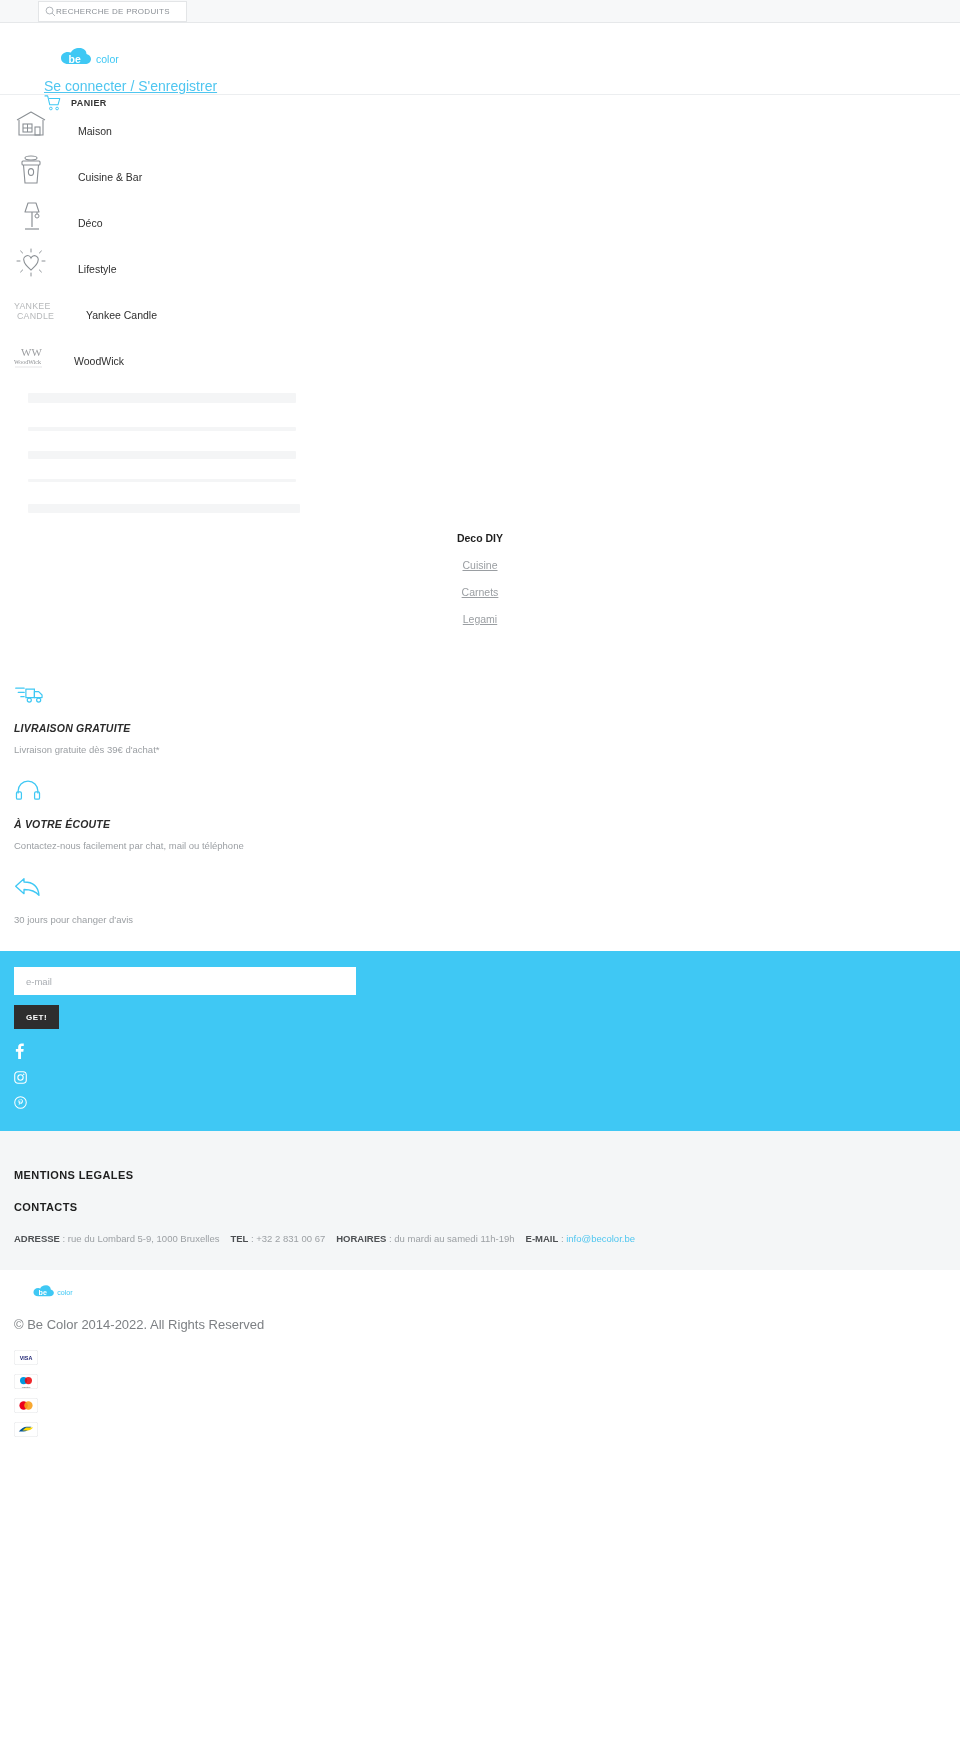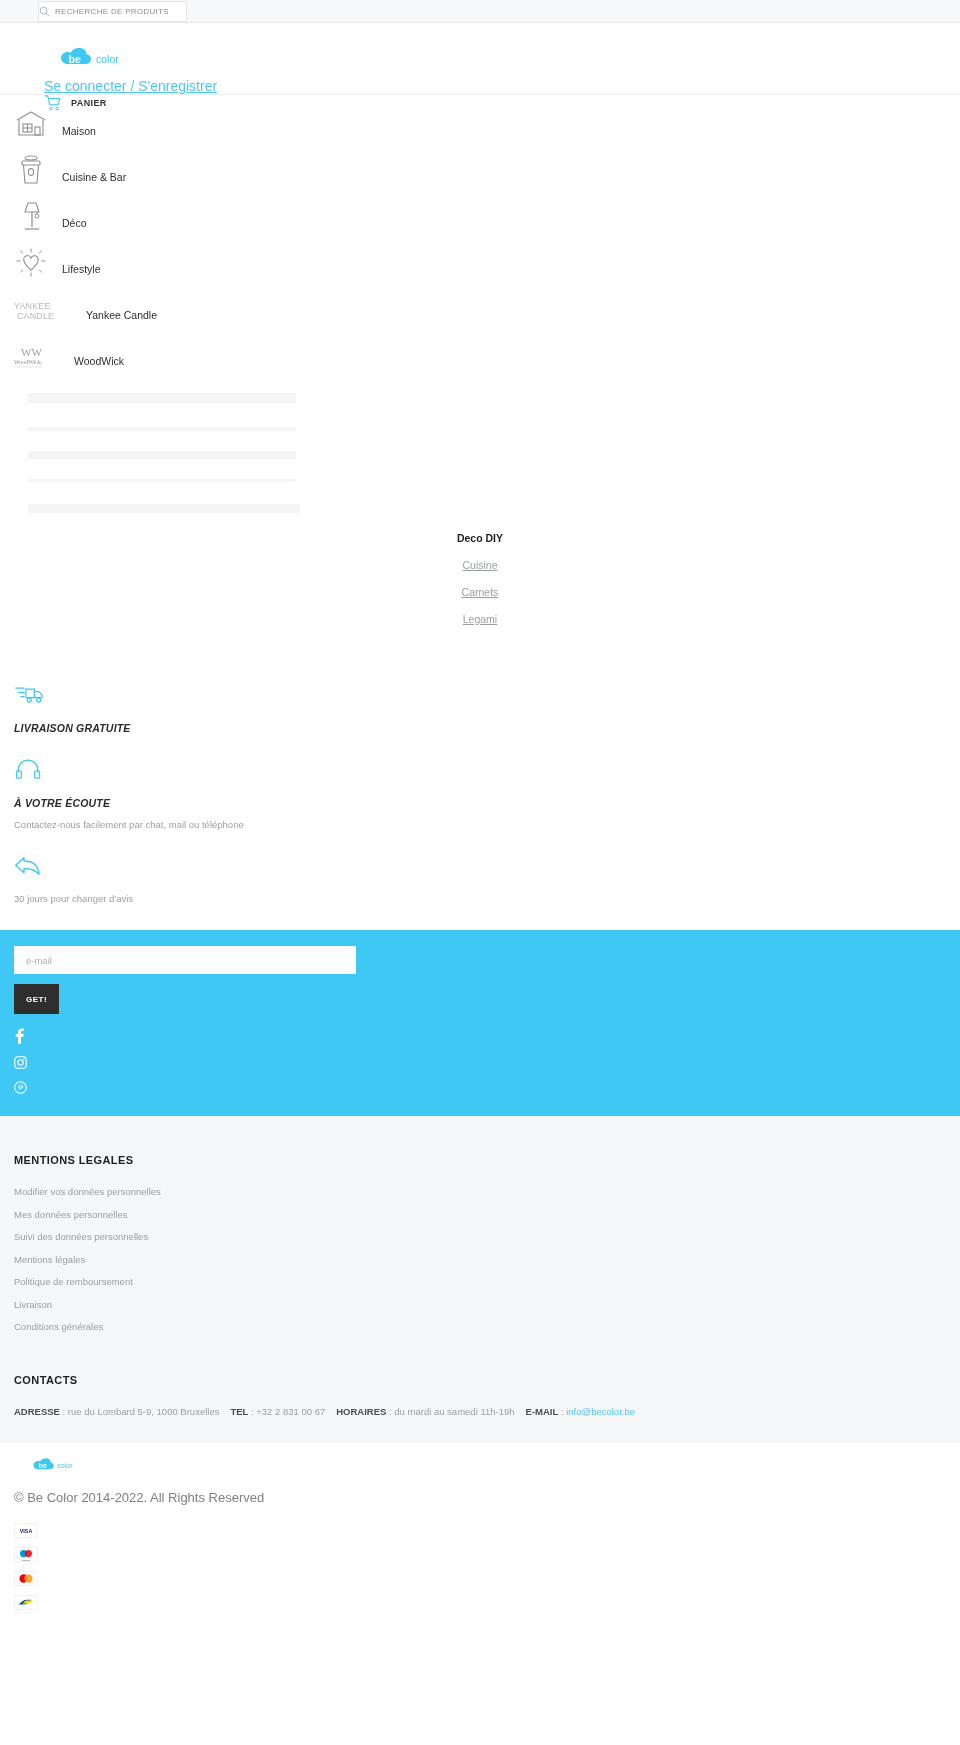--- a/index.html
+++ b/index.html
@@ -22,22 +22,21 @@
     position: relative;
   }
   .search-box {
     position: absolute;
     left: 38px; top: 1px;
     width: 149px; height: 21px;
     background: #ffffff;
     border: 1px solid #e3e5e7;
     display: flex;
     align-items: center;
-    padding-left: 0;
-    gap: 5px;
+    padding-left: 6px;
   }
   .search-icon { width:11px; height:11px; flex:none; display:block; }
   .search-ph {
     font-size: 8px;
     letter-spacing: .3px;
     color: #8b9096;
     white-space: nowrap;
   }
 
   
@@ -55,21 +54,21 @@
   .catnav { padding-top:8px; }
   .cat {
     position:relative;
     display:flex;
     align-items:flex-end;
     min-height:38px;
     padding-left:14px;
     margin-bottom:8px;
   }
   .cat .ico { width:34px; height:34px; flex:none; display:block; }
-  .cat .lbl { font-size:10.5px; color:#2f2f2f; margin-left:14px; margin-bottom:4px; white-space:nowrap; }
+  .cat .lbl { font-size:10.5px; color:#2f2f2f; margin-left:30px; margin-bottom:4px; white-space:nowrap; }
   .cat.brand .ico { width:54px; height:28px; }
   .cat.brand .lbl { margin-left:18px; }
   .cat.ww .ico { width:40px; height:26px; }
   .cat.ww .lbl { margin-left:20px; }
 
   
   .skeleton { padding:14px 0 0 28px; }
   .sk { background:#f4f5f6; border-radius:1px; }
   .sk.bar   { width:268px; height:10px; margin-bottom:24px; }
   .sk.line  { width:268px; height:4px;  margin-bottom:20px; }
@@ -106,21 +105,21 @@
     display:block;
     width:342px; height:28px;
     background:#ffffff; border:none; outline:none;
     padding-left:12px;
     font-family:"Liberation Sans", sans-serif;
     font-size:9.5px; color:#8d9197;
   }
   .nl-input::placeholder { color:#a9adb2; }
   .nl-btn {
     margin-top:10px;
-    width:45px; height:30px;
+    width:45px; height:24px;
     background:#2e2e2e; color:#ffffff; border:none;
     font-family:"Liberation Sans", sans-serif;
     font-size:8px; font-weight:bold; letter-spacing:.5px;
     cursor:pointer;
   }
   .socials { margin-top:14px; display:flex; flex-direction:column; gap:12px; }
   .socials svg { display:block; }
 
   
   .footer-body { background:#f4f6f7; padding:38px 0 26px 14px; }
@@ -267,20 +266,21 @@
         <path d="M24 11h5l4 4v3h-9z" fill="none" stroke="#3fc8f4" stroke-width="1.4" stroke-linejoin="round"></path>
         <circle cx="18" cy="21" r="2.4" fill="none" stroke="#3fc8f4" stroke-width="1.4"></circle>
         <circle cx="29" cy="21" r="2.4" fill="none" stroke="#3fc8f4" stroke-width="1.4"></circle>
         <g stroke="#3fc8f4" stroke-width="1.4" stroke-linecap="round">
           <line x1="2" y1="7" x2="12" y2="7"></line>
           <line x1="5" y1="12" x2="12" y2="12"></line>
           <line x1="8" y1="17" x2="12" y2="17"></line>
         </g>
       </svg>
       <h4>LIVRAISON GRATUITE</h4>
+      <p>Livraison gratuite dès 39€ d'achat*</p>
     </div>
 
     <div class="svc">
       <svg class="svc-ico" viewBox="0 0 34 30" width="28">
         <path d="M5 18v-3a12 12 0 0 1 24 0v3" fill="none" stroke="#3fc8f4" stroke-width="1.5"></path>
         <rect x="3" y="16" width="6" height="9" rx="1.6" fill="none" stroke="#3fc8f4" stroke-width="1.5"></rect>
         <rect x="25" y="16" width="6" height="9" rx="1.6" fill="none" stroke="#3fc8f4" stroke-width="1.5"></rect>
       </svg>
       <h4>À VOTRE ÉCOUTE</h4>
       <p>Contactez-nous facilement par chat, mail ou téléphone</p>
@@ -314,29 +314,20 @@
         <svg width="13" height="13" viewBox="0 0 18 18">
           <circle cx="9" cy="9" r="8" fill="none" stroke="#ffffff" stroke-width="1.4"></circle>
           <path d="M8.6 4.6c-2.1 0-3.3 1.4-3.3 2.9 0 .7.3 1.4 1 1.7.1 0 .2 0 .2-.1l.1-.5c0-.1 0-.2-.1-.3a1.8 1.8 0 0 1-.4-1.2c0-1.3 1-2.4 2.6-2.4 1.4 0 2.2.8 2.2 2 0 1.5-.7 2.8-1.7 2.8-.5 0-.9-.4-.8-1l.4-1.6c.1-.4 0-.8-.5-.8-.5 0-1 .5-1 1.3 0 .4.1.7.1.7l-.7 2.8c-.2.8 0 1.9 0 2 .1 0 .1.1.2 0 .1-.1.7-.9.9-1.7l.3-1.1c.2.4.7.7 1.3.7 1.7 0 2.9-1.6 2.9-3.6 0-1.6-1.3-3-3.3-3z" fill="#ffffff"></path>
         </svg>
       </a>
     </div>
   </div>
 
   <div class="footer-body">
     <h3 class="foot-h">MENTIONS LEGALES</h3>
-    <div class="foot-links">
-      <a href="#">Modifier vos données personnelles</a>
-      <a href="#">Mes données personnelles</a>
-      <a href="#">Suivi des données personnelles</a>
-      <a href="#">Mentions légales</a>
-      <a href="#">Politique de remboursement</a>
-      <a href="#">Livraison</a>
-      <a href="#">Conditions générales</a>
-    </div>
 
     <h3 class="foot-h">CONTACTS</h3>
     <div class="contact-rows">
       <div class="row">
         <b>ADRESSE</b><span> : rue du Lombard 5-9, 1000 Bruxelles</span>
       </div>
       <div class="row">
         <b>TEL</b><span> : +32 2 831 00 67</span>
       </div>
       <div class="row">

